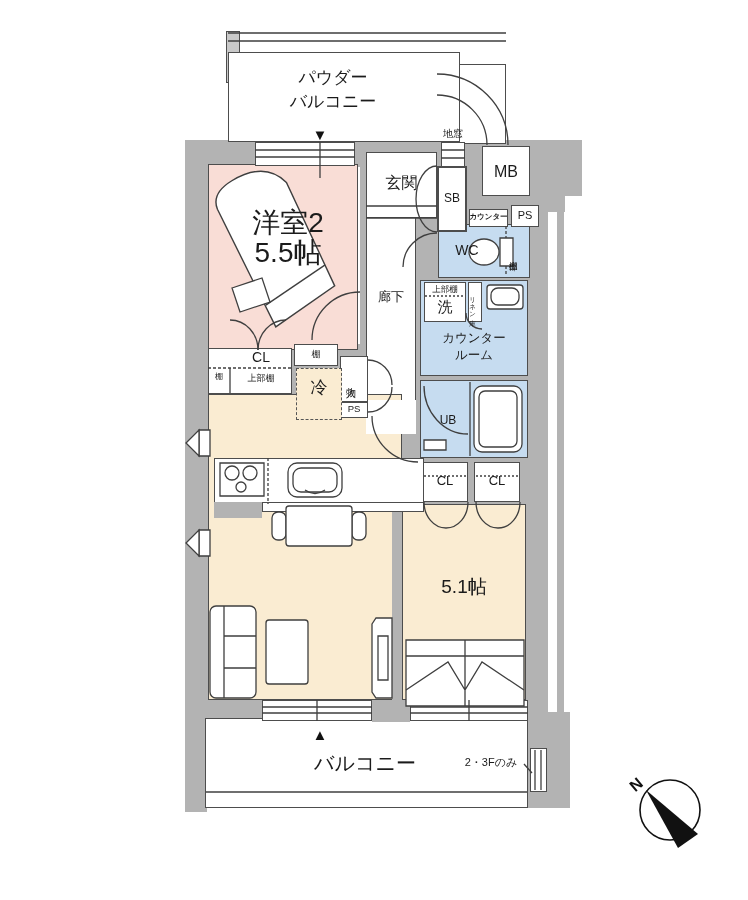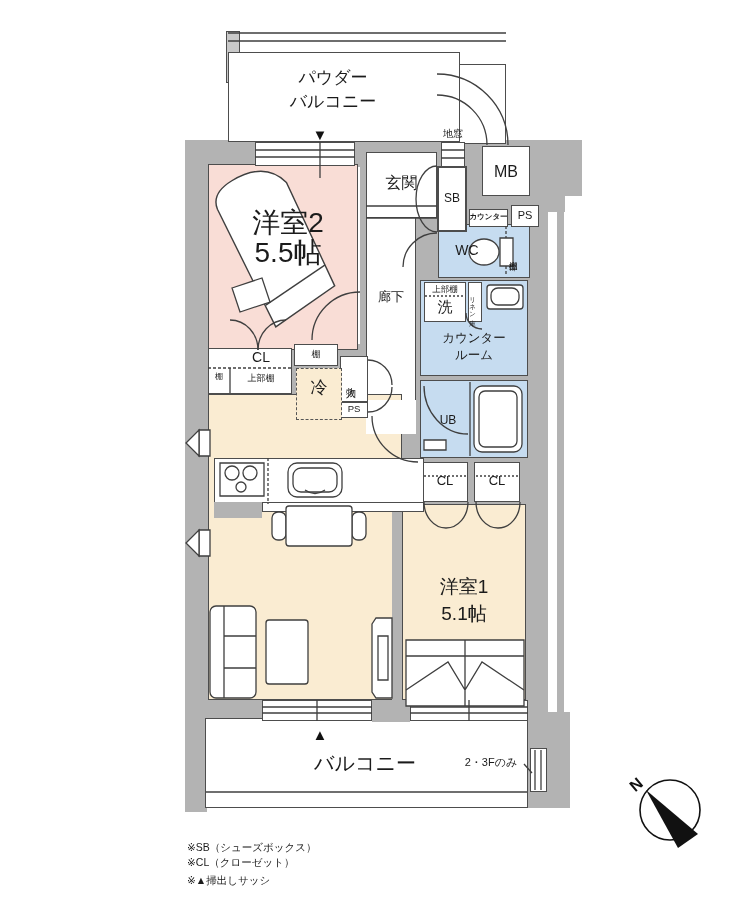--- a/index.html
+++ b/index.html
@@ -284,27 +284,21 @@
   <div class="lbl" style="left:296px;top:378px;width:46px;font-size:17px;">冷</div>
   <div class="lbl vert" style="left:345px;top:362px;height:36px;font-size:10px;">物入</div>
   <div class="lbl" style="left:340px;top:404px;width:28px;font-size:9.5px;">PS</div>
 
   <div class="lbl" style="left:422px;top:474px;width:46px;font-size:13px;">CL</div>
   <div class="lbl" style="left:474px;top:474px;width:46px;font-size:13px;">CL</div>
 
   <div class="lbl" style="left:250px;top:562px;width:110px;font-size:23px;line-height:32px;">
   </div>
   <div class="lbl" style="left:402px;top:573px;width:124px;font-size:19px;line-height:27px;">
-    <div>洋室1</div>
       <div>5.1帖</div>
   </div>
 
   <div class="lbl" style="left:302px;top:726px;width:36px;font-size:15px;color:#111;">▲</div>
   <div class="lbl" style="left:265px;top:752px;width:200px;font-size:20px;">バルコニー</div>
   <div class="lbl" style="left:458px;top:756px;width:66px;font-size:11px;">2・3Fのみ</div>
 
-  <div class="lbl" style="left:187px;top:840px;width:220px;text-align:left;font-size:10.5px;line-height:15px;">
-    <div>※SB（シューズボックス）</div>
-    <div>※CL（クローゼット）</div>
-    <div style="margin-top:3px;">※▲掃出しサッシ</div>
-  </div>
 
 </div>
 
 </body></html>

